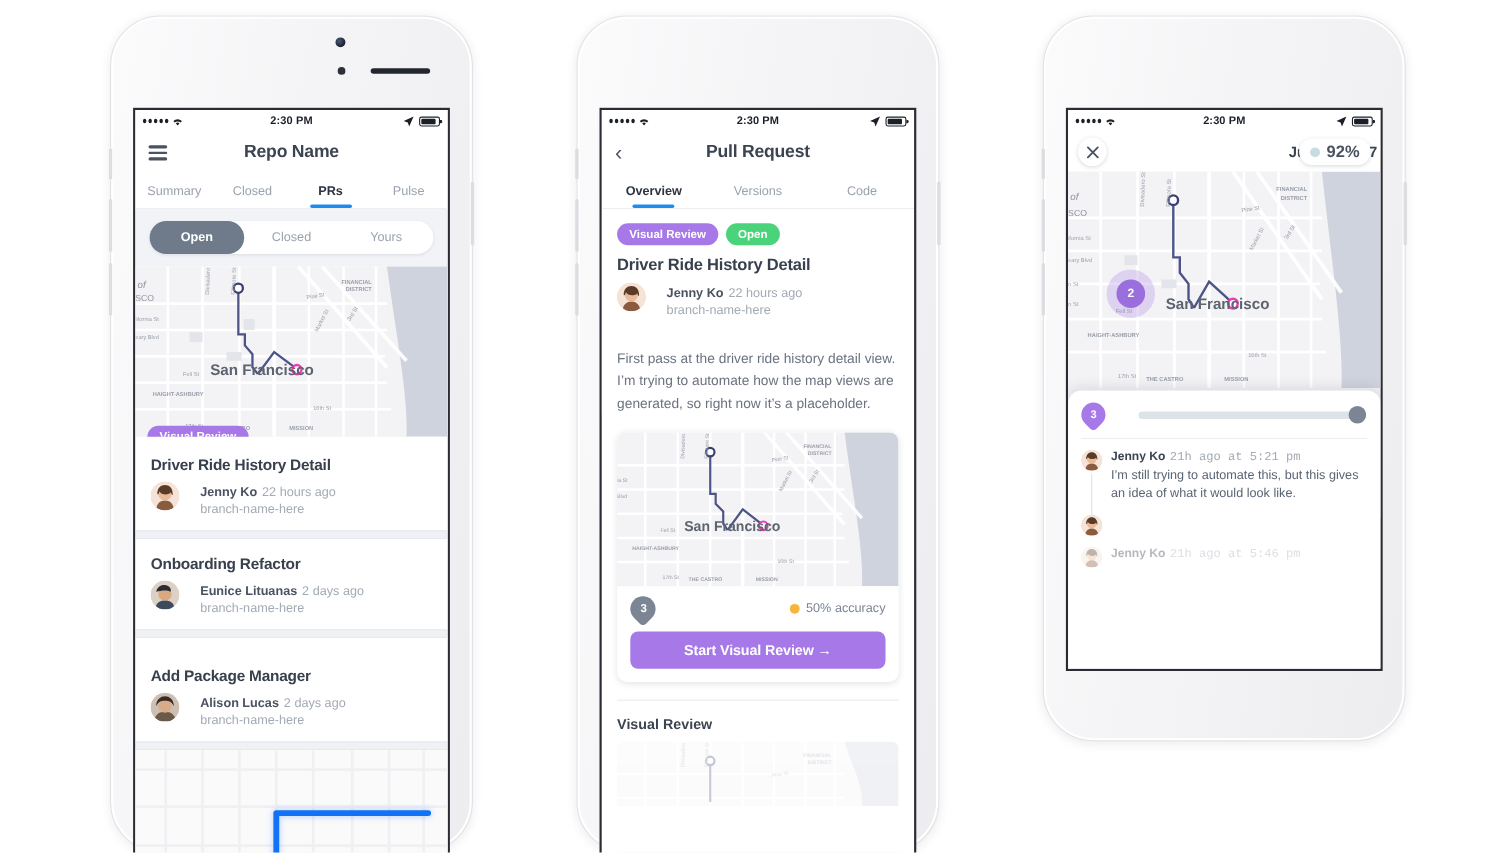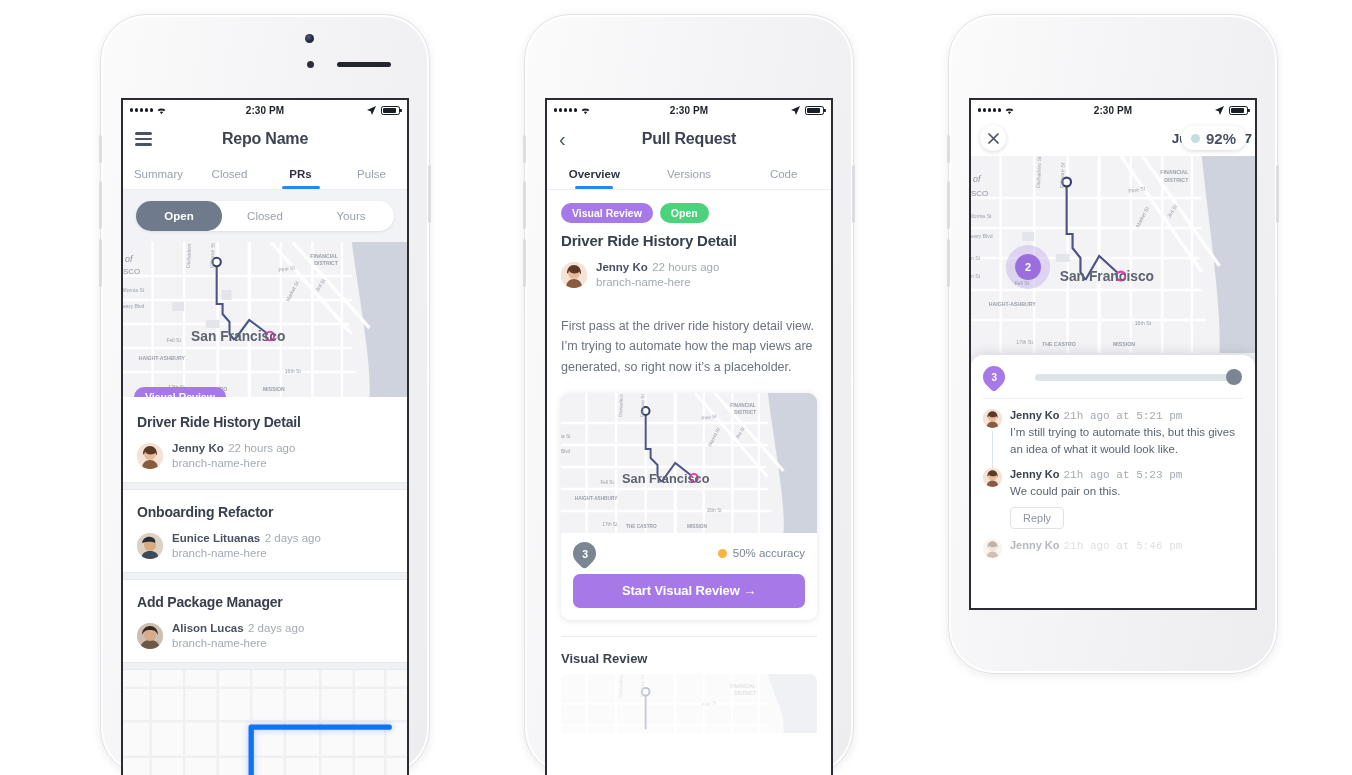--- a/index.html
+++ b/index.html
@@ -109,21 +109,21 @@
     display:inline-flex; align-items:center; justify-content:center;
     height:20px; padding:0 11px; border-radius:11px;
     font-size:10.5px; font-weight:700; color:#fff;
   }
   .badge.purple { background:#a678e8; }
   .badge.green  { background:#4bd37b; }
 
   
   .pr-item { background:#fff; padding:11px 14px 13px; }
   .pr-title { font-size:14px; font-weight:700; color:#39404d; letter-spacing:-.2px; }
-  .pr-meta { display:flex; align-items:flex-end; gap:9px; margin-top:8px; }
+  .pr-meta { display:flex; align-items:flex-start; gap:19px; margin-top:8px; }
   .avatar { width:26px; height:26px; border-radius:50%; flex:none; overflow:hidden;
     background:#e8d9cf; position:relative; }
   .avatar svg { display:block; width:100%; height:100%; }
   .pr-author { font-size:11.5px; font-weight:700; color:#4a5262; }
   .pr-time { font-size:11.5px; color:#a3aab4; font-weight:400; }
   .pr-branch { font-size:11.5px; color:#a3aab4; margin-top:1px; }
   .divider-thick { height:8px; background:#eff1f4; border-top:1px solid #e6e9ed; border-bottom:1px solid #e6e9ed; }
 
   
   .p2-body { padding:13px 14px 0; background:#fff; }
@@ -364,21 +364,21 @@
               </svg>
         </div>
         <div>
           <div><span class="pr-author">Eunice Lituanas</span> <span class="pr-time">2 days ago</span></div>
           <div class="pr-branch">branch-name-here</div>
         </div>
       </div>
     </div>
     <div class="divider-thick"></div>
 
-    <div class="pr-item" style="padding-top:14px;">
+    <div class="pr-item" style="padding-top:26px;">
       <div class="pr-title">Add Package Manager</div>
       <div class="pr-meta">
         <div class="avatar">
           <svg viewBox="0 0 26 26">
                 <rect width="26" height="26" fill="#cdbfb2"></rect>
                 <path d="M3 26c1-7 5-9 10-9s9 2 10 9z" fill="#6b5a4a"></path>
                 <circle cx="13" cy="12" r="6" fill="#d8ac8b"></circle>
                 <path d="M5 12c0-6 4-9 8-9s8 3 8 9c-2-4-4-5-8-5s-6 1-8 5z" fill="#3a2a20"></path>
               </svg>
         </div>
@@ -729,25 +729,20 @@
 
       <div class="cmt">
         <div class="cmt-av">
           <svg viewBox="0 0 26 26">
                 <rect width="26" height="26" fill="#f4e3d6"></rect>
                 <path d="M5 26c0-6 3.6-9 8-9s8 3 8 9z" fill="#8a5b3f"></path>
                 <circle cx="13" cy="11" r="6" fill="#e8bb9a"></circle>
                 <path d="M6 11c0-5 3-8 7-8s7 3 7 8c0 2-1 1-1.6-1.5C17 12 9.6 12.5 8 8.5 7.4 11 7 12 6 11z" fill="#5b3a27"></path>
               </svg>
         </div>
-        <div class="cmt-body">
-          <div class="cmt-head"><span class="cmt-name">Jenny Ko</span><span class="cmt-time">21h ago at 5:23 pm</span></div>
-          <div class="cmt-text">We could pair on this.</div>
-          <button class="reply-btn">Reply</button>
-        </div>
       </div>
 
       <div class="cmt faded">
         <div class="cmt-av">
           <svg viewBox="0 0 26 26">
                 <rect width="26" height="26" fill="#f4e3d6"></rect>
                 <path d="M5 26c0-6 3.6-9 8-9s8 3 8 9z" fill="#8a5b3f"></path>
                 <circle cx="13" cy="11" r="6" fill="#e8bb9a"></circle>
                 <path d="M6 11c0-5 3-8 7-8s7 3 7 8c0 2-1 1-1.6-1.5C17 12 9.6 12.5 8 8.5 7.4 11 7 12 6 11z" fill="#5b3a27"></path>
               </svg>

